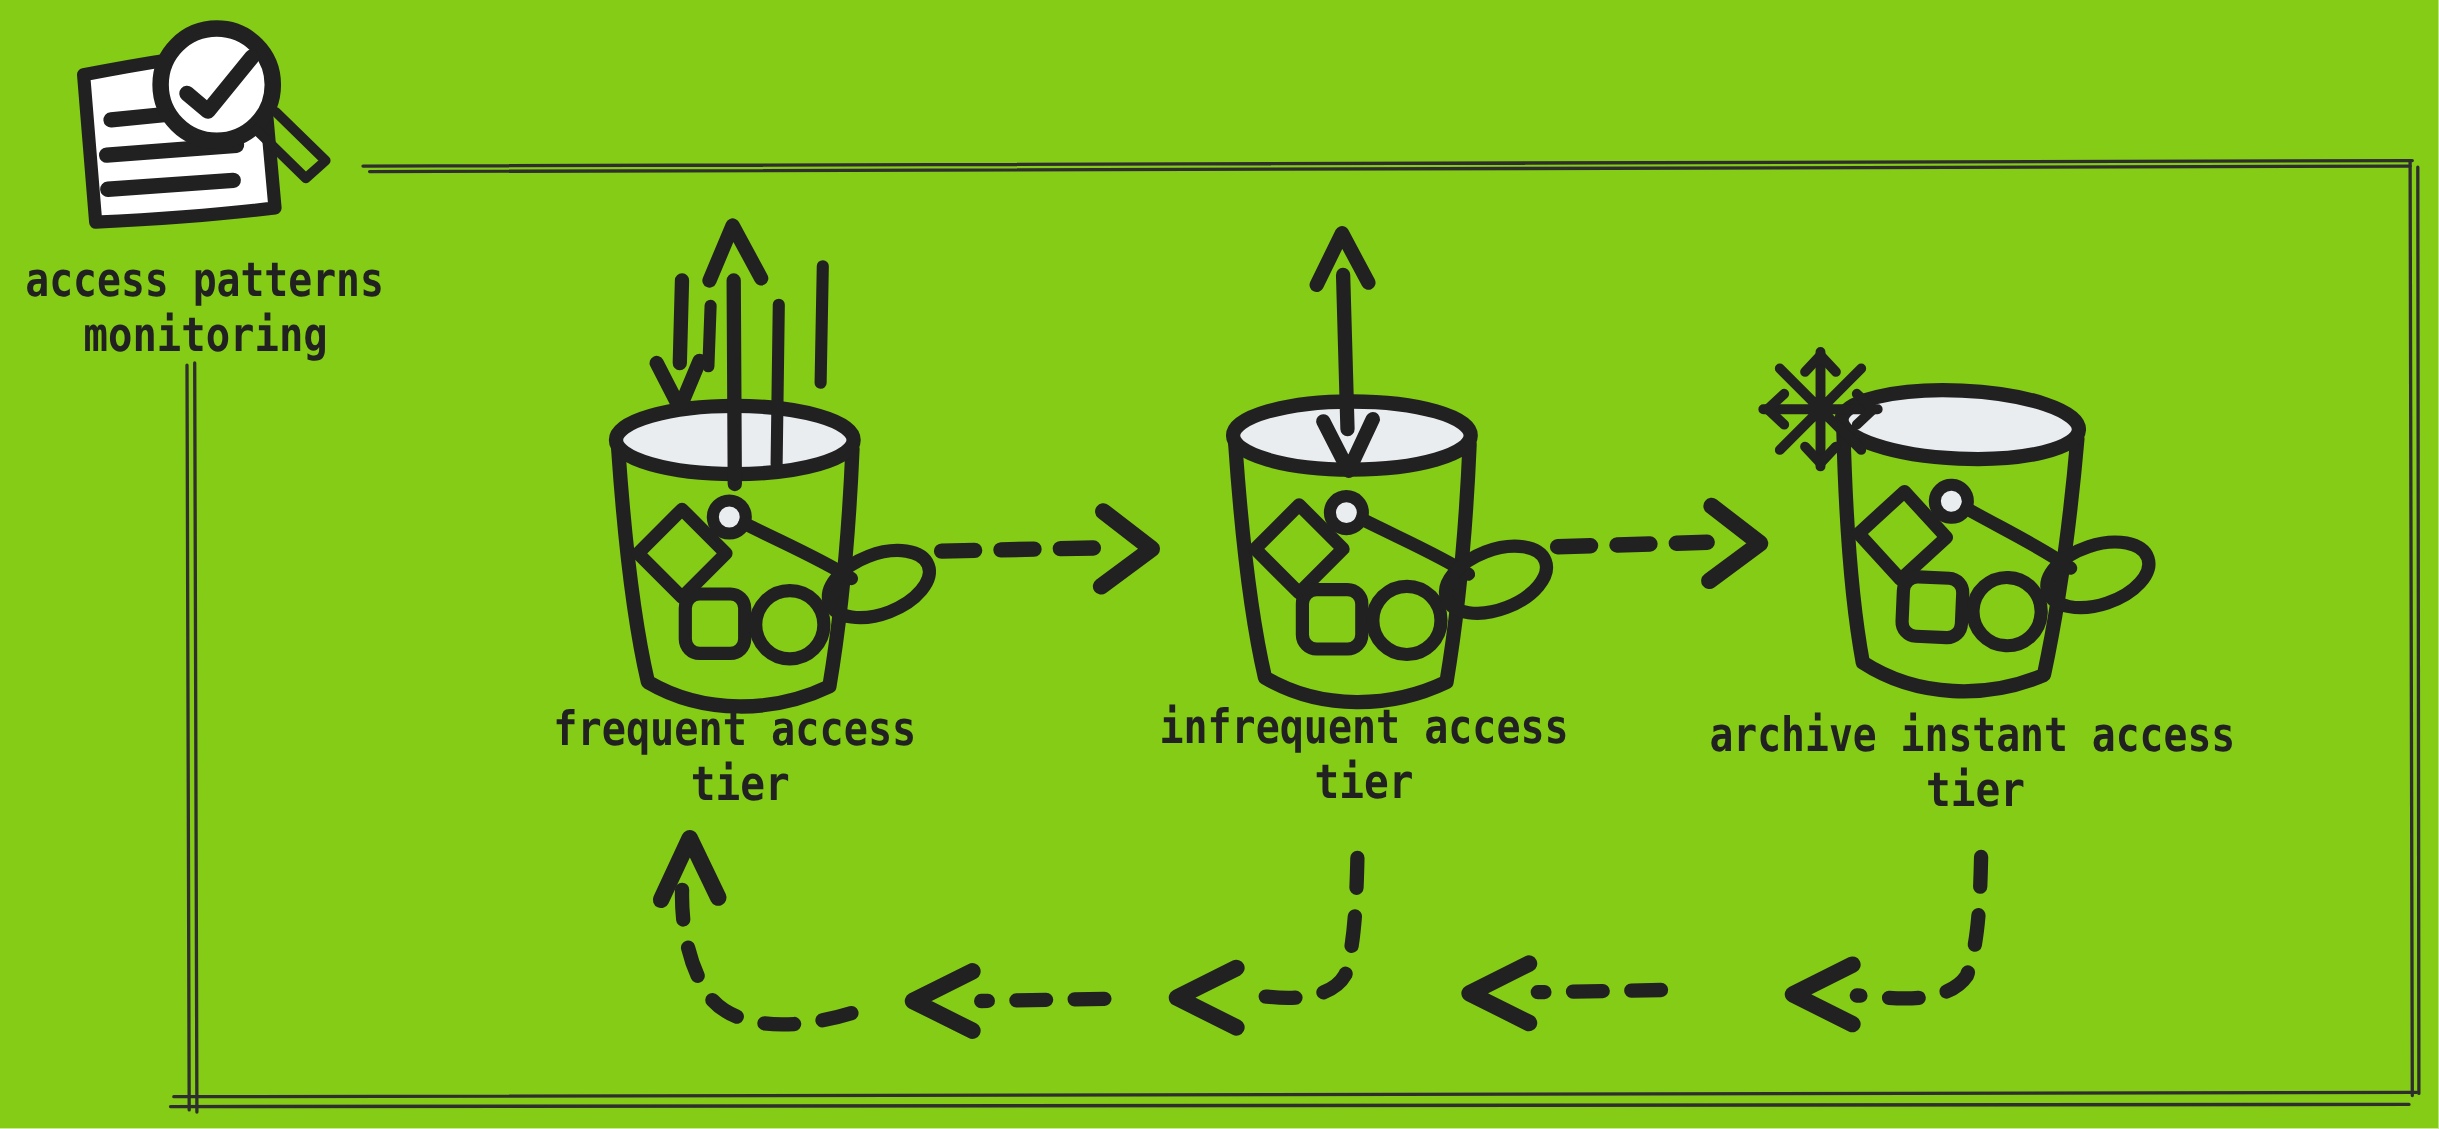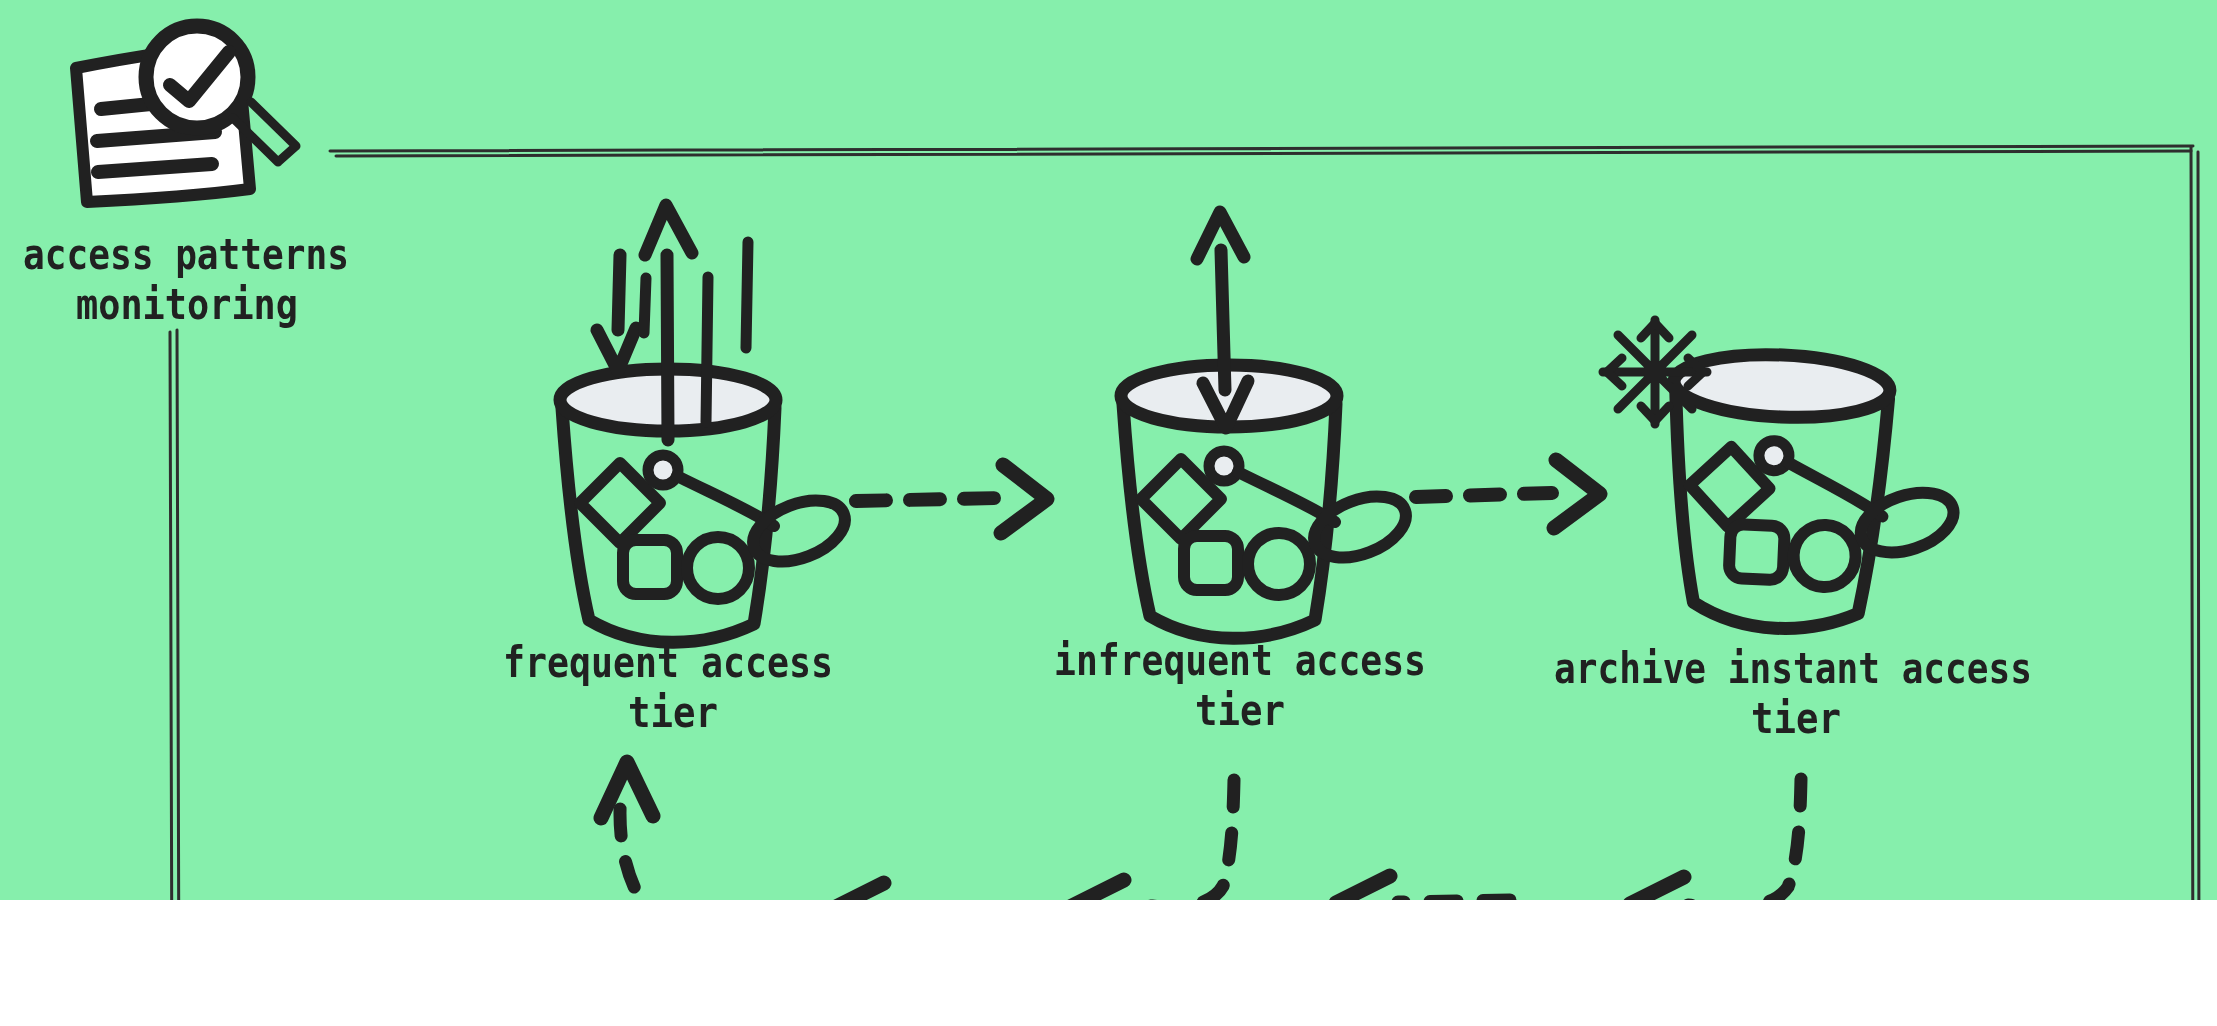--- a/index.html
+++ b/index.html
@@ -1,16 +1,16 @@
 <!DOCTYPE html>
 <html><head>
 <meta charset="utf-8">
 <style>
   html,body{margin:0;padding:0;background:#ffffff;}
-  .stage{position:relative;width:2217px;height:900px;background:#86efac;overflow:hidden;}
+  .stage{position:relative;width:2217px;height:1026px;background:#84cc16;overflow:hidden;}
   svg{display:block;}
   .ink{stroke:#212121;fill:none;stroke-linecap:round;stroke-linejoin:round;}
   .w9{stroke-width:9;} .w11{stroke-width:11;} .w12{stroke-width:12;} .w13{stroke-width:13;}
   .w14{stroke-width:14;} .w15{stroke-width:15;}
   .fillwhite{fill:#ffffff;}
   .rimfill{fill:#e9edf0;}
   .frame{stroke:#2e2e2e;stroke-width:3;fill:none;stroke-linecap:round;}
   .dash{stroke:#212121;stroke-width:13;fill:none;stroke-linecap:round;stroke-dasharray:27 26;}
   .dashArrow{stroke:#212121;stroke-width:14;fill:none;stroke-linecap:round;stroke-dasharray:30 24;}
   .head{stroke:#212121;stroke-width:15;fill:none;stroke-linecap:round;stroke-linejoin:round;}

